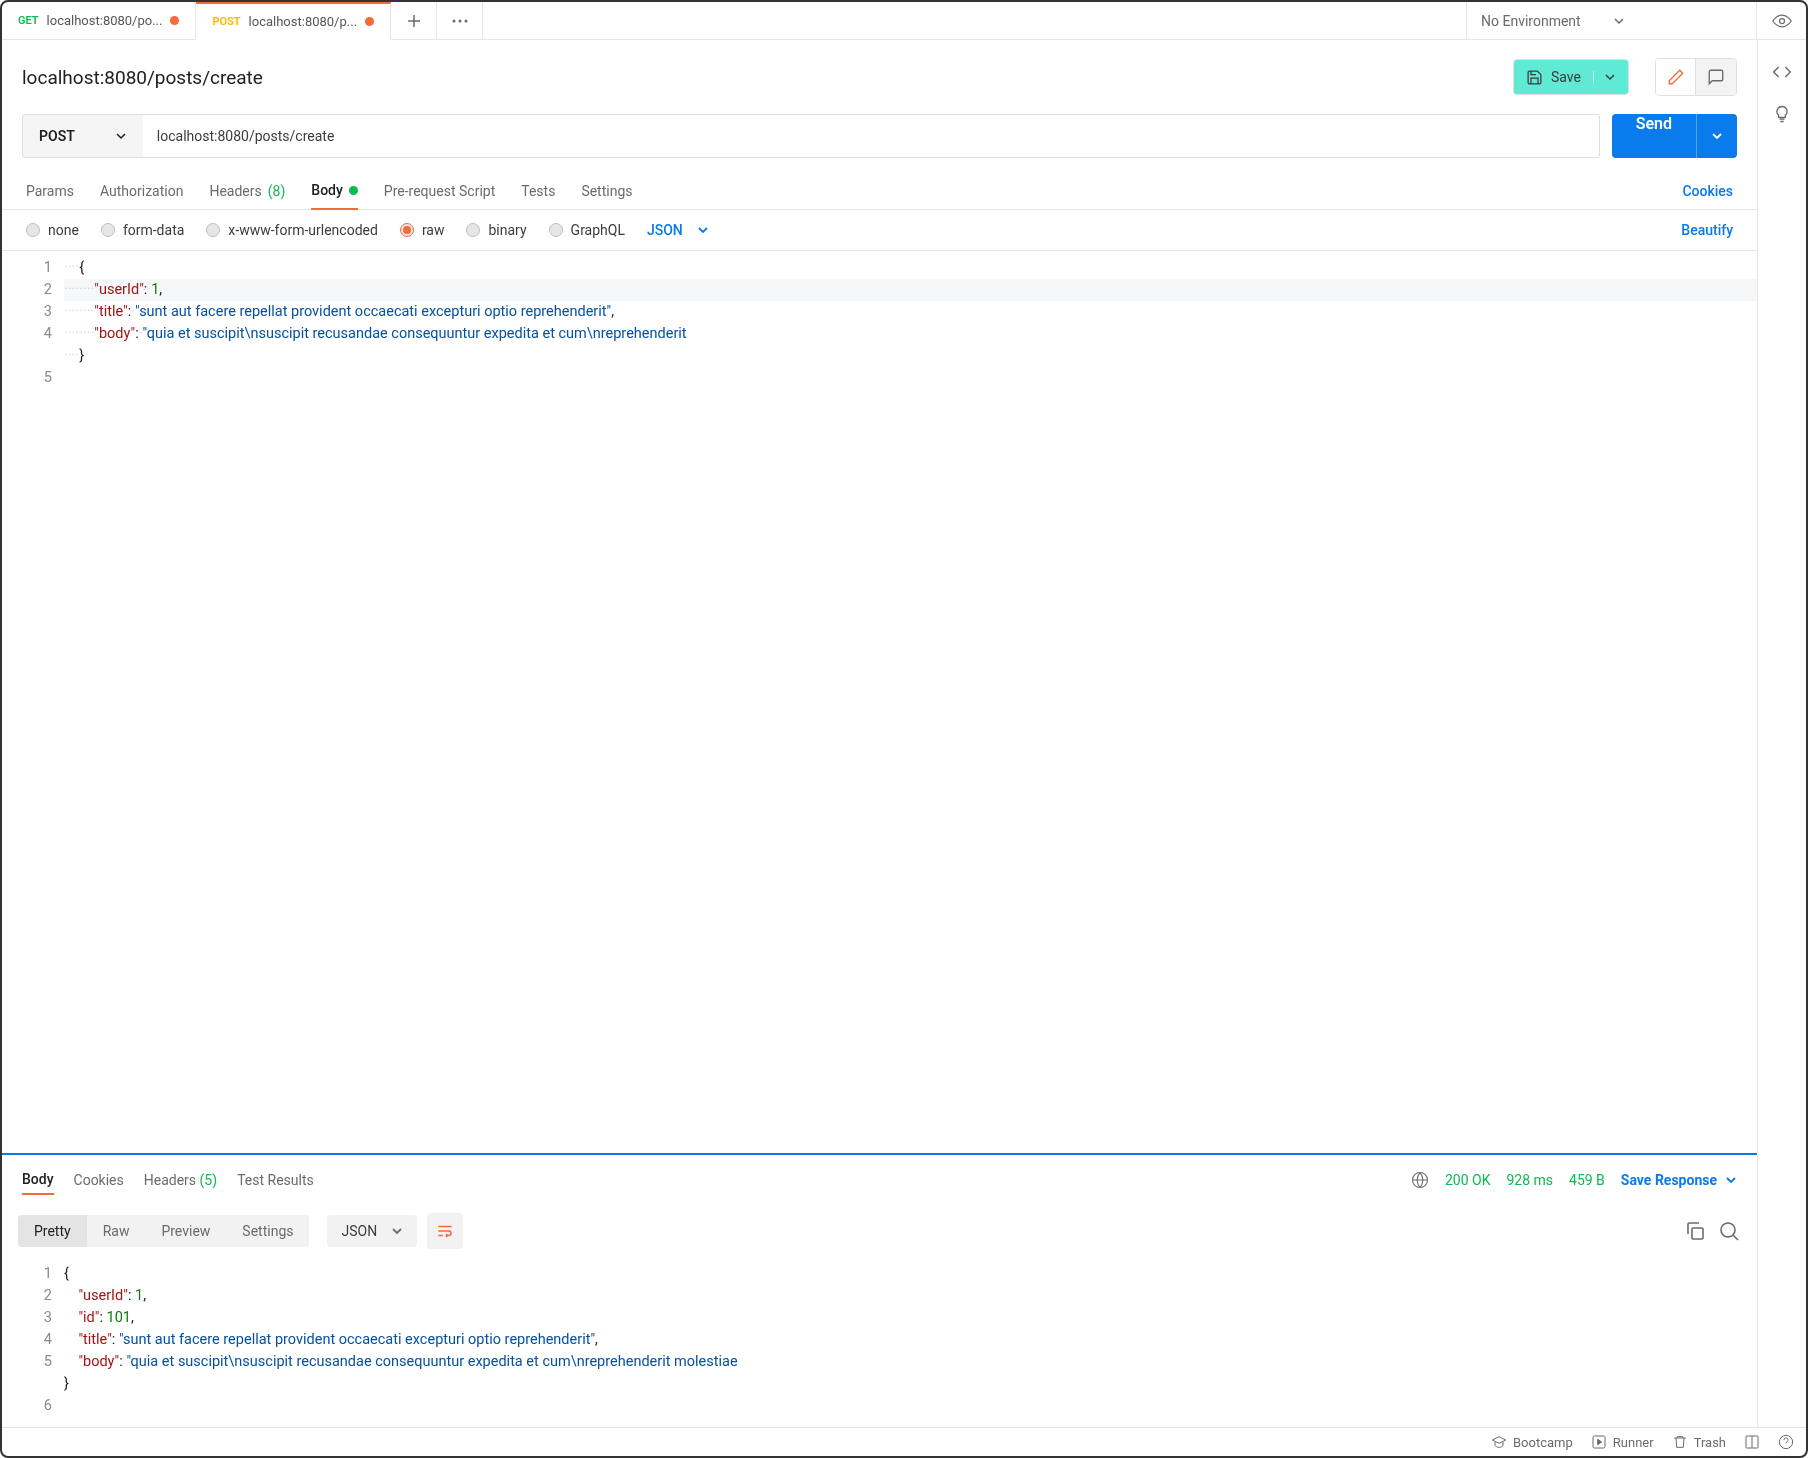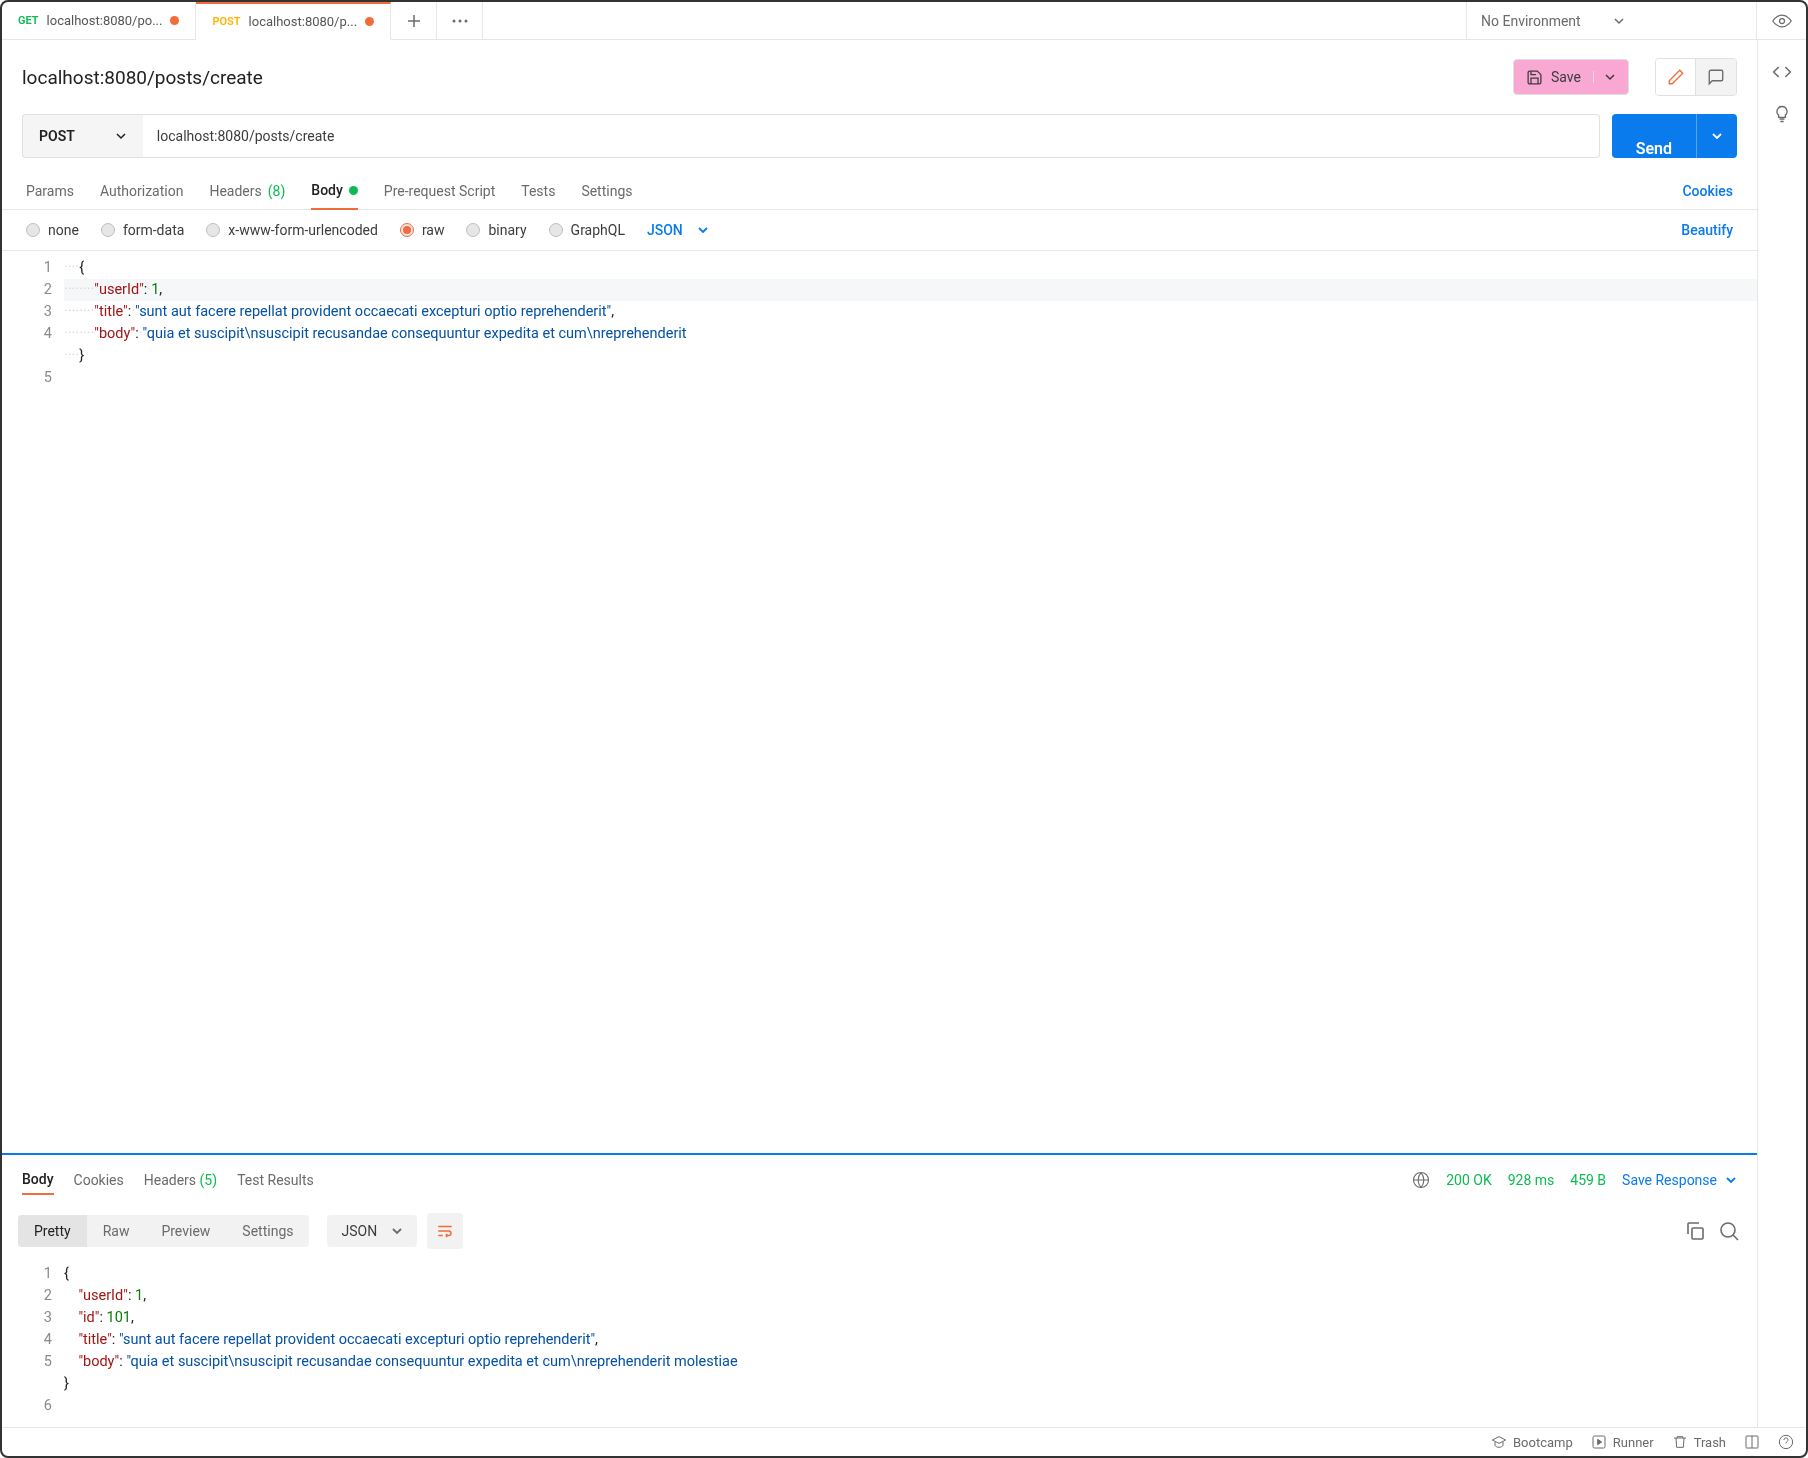--- a/index.html
+++ b/index.html
@@ -20,32 +20,32 @@
   .eye-toggle { width: 50px; display: flex; align-items: center; justify-content: center; border-left: 1px solid #e6e6e6; color: #6b6b6b; cursor: pointer; }
   
   
   .main-row { display: flex; flex: 1; overflow: hidden; }
   .main-col { flex: 1; display: flex; flex-direction: column; overflow: hidden; border-right: 1px solid #e6e6e6; }
   .right-rail { width: 48px; display: flex; flex-direction: column; align-items: center; gap: 22px; padding-top: 22px; color: #6b6b6b; }
   
   
   .title-row { display: flex; align-items: center; padding: 18px 20px; gap: 12px; }
   .req-title { font-size: 19px; font-weight: 400; flex: 1; color: #212121; }
-  .save-btn { display: flex; align-items: center; gap: 8px; border: 1px solid #e0e0e0; border-radius: 4px; background: #f9a8d4; height: 36px; padding: 0 12px; color: #3c3c3c; cursor: pointer; }
+  .save-btn { display: flex; align-items: center; gap: 8px; border: 1px solid #e0e0e0; border-radius: 4px; background: #5eead4; height: 36px; padding: 0 12px; color: #3c3c3c; cursor: pointer; }
   .save-caret { border-left: 1px solid #e0e0e0; padding-left: 10px; margin-left: 4px; }
   .title-actions { display: flex; gap: 0; border: 1px solid #e0e0e0; border-radius: 4px; overflow: hidden; margin-left: 14px; }
   .title-action { width: 40px; height: 36px; display: flex; align-items: center; justify-content: center; background: #fff; cursor: pointer; }
   .title-action.edit { color: #f26b3a; border-right: 1px solid #e0e0e0; }
   .title-action.comment { color: #6b6b6b; background: #f3f3f3; }
   
   
   .url-row { display: flex; align-items: stretch; padding: 0 20px 14px 20px; gap: 12px; }
   .method-select { display: flex; align-items: center; gap: 40px; border: 1px solid #e0e0e0; border-right: none; border-radius: 4px 0 0 4px; background: #f5f5f5; padding: 0 16px; height: 44px; font-weight: 600; cursor: pointer; }
   .url-input { flex: 1; border: 1px solid #e0e0e0; border-left: none; border-radius: 0 4px 4px 0; padding: 0 14px; display: flex; align-items: center; height: 44px; margin-left: -12px; color: #3c3c3c; }
-  .send-btn { display: flex; align-items: flex-end; background: #097bed; color: #fff; border-radius: 4px; height: 44px; font-weight: 600; cursor: pointer; }
+  .send-btn { display: flex; align-items: flex-start; background: #097bed; color: #fff; border-radius: 4px; height: 44px; font-weight: 600; cursor: pointer; }
   .send-btn .send-label { padding: 0 24px; font-size: 16px; }
   .send-btn .send-caret { padding: 0 14px; border-left: 1px solid rgba(255,255,255,.3); height: 100%; display: flex; align-items: center; }
   
   
   .req-tabs { display: flex; align-items: center; gap: 26px; padding: 0 24px; border-bottom: 1px solid #e6e6e6; position: relative; }
   .req-tab { padding: 10px 0; color: #6b6b6b; cursor: pointer; display: flex; align-items: center; gap: 6px; }
   .req-tab.active { color: #212121; border-bottom: 2px solid #f26b3a; margin-bottom: -1px; font-weight: 500; }
   .badge-count { color: #0cbb52; }
   .badge-dot { width: 9px; height: 9px; border-radius: 50%; background: #0cbb52; display: inline-block; }
   .cookies-link { margin-left: auto; color: #097bed; font-weight: 500; cursor: pointer; }
@@ -71,21 +71,21 @@
   .key { color: #a31515; }
   .num { color: #0b7a0b; }
   .str { color: #0451a5; }
   
   
   .resp-header { display: flex; align-items: center; gap: 20px; padding: 10px 20px; border-top: 2px solid #097bed; }
   .resp-tab { color: #6b6b6b; cursor: pointer; padding: 6px 0; }
   .resp-tab.active { color: #212121; font-weight: 500; border-bottom: 2px solid #f26b3a; }
   .resp-meta { margin-left: auto; display: flex; align-items: center; gap: 16px; }
   .resp-meta .ok { color: #0cbb52; }
-  .save-resp { color: #097bed; font-weight: 400; cursor: pointer; display:flex; align-items:center; gap:8px; }
+  .save-resp { color: #097bed; font-weight: 700; cursor: pointer; display:flex; align-items:center; gap:8px; }
   
   .resp-toolbar { display: flex; align-items: center; gap: 10px; padding: 8px 16px; }
   .view-tabs { display: flex; background: #f2f2f2; border-radius: 4px; overflow: hidden; }
   .view-tab { padding: 8px 16px; color: #6b6b6b; cursor: pointer; }
   .view-tab.active { background: #e4e4e4; color: #212121; }
   .resp-format { display: flex; align-items: center; gap: 14px; background: #f2f2f2; border-radius: 4px; padding: 8px 14px; color: #3c3c3c; cursor: pointer; margin-left: 8px; }
   .wrap-icon { width: 36px; height: 36px; display:flex; align-items:center; justify-content:center; background:#f2f2f2; border-radius:4px; color:#f26b3a; cursor:pointer; }
   .resp-toolbar .spacer { flex: 1; }
   .tool-icon { width: 24px; height: 24px; color: #6b6b6b; cursor: pointer; }
   

